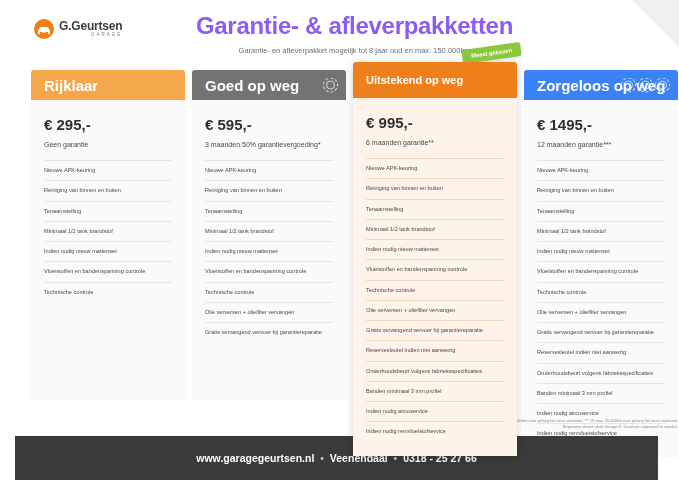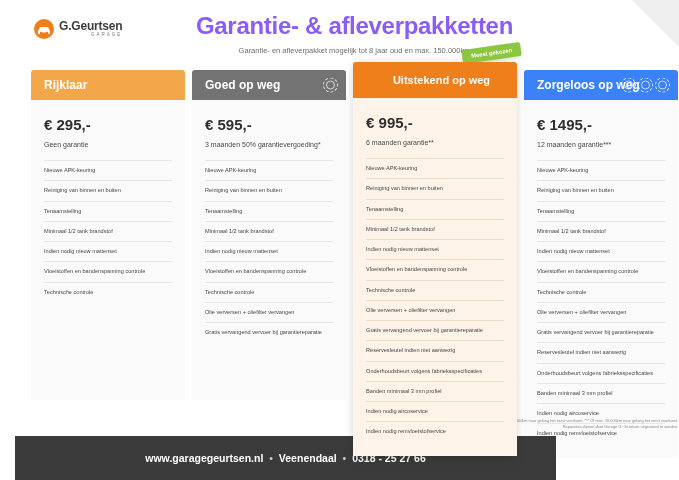--- a/index.html
+++ b/index.html
@@ -94,21 +94,21 @@
   }
   .card:last-child { margin-right: 0; }
 
   .card-head {
     height: 30px;
     border-radius: 3px 3px 0 0;
     display: flex;
     align-items: center;
     padding-left: 13px;
     color: #ffffff;
-    font-size: 12px;
+    font-size: 15px;
     font-weight: bold;
     position: relative;
   }
   .card-body {
     background: #fafafa;
     padding: 16px 13px 14px 13px;
     min-height: 300px;
   }
   .card.featured {
     width: 165px;
@@ -194,21 +194,21 @@
     text-align: right;
     font-size: 3.9px;
     color: #8a8a8a;
     line-height: 1.5;
   }
 
   
   .footer {
     position: absolute;
     left: 0; bottom: 0;
-    width: 541px; height: 44px;
+    width: 643px; height: 44px;
     background: #3b3b3b;
     display: flex;
     align-items: center;
     justify-content: center;
   }
   .footer-text {
     color: #ffffff;
     font-size: 10.5px;
     font-weight: bold;
   }
@@ -285,21 +285,21 @@
           <li>Vloeistoffen en bandenspanning controle</li>
           <li>Technische controle</li>
           <li>Olie verversen + oliefilter vervangen</li>
           <li>Gratis vervangend vervoer bij garantiereparatie</li>
         </ul>
       </div>
     </div>
 
     <div class="card featured">
       <div class="ribbon">Meest gekozen</div>
-      <div class="card-head" style="background:#ef7f1a;justify-content:center;">
+      <div class="card-head" style="background:#ef7f1a;">
         <span>Uitstekend op weg</span>
       </div>
       <div class="card-body">
         <div class="price">€ 995,-</div>
         <div class="guarantee">6 maanden garantie**</div>
         <ul class="feat-list">
           <li>Nieuwe APK-keuring</li>
           <li>Reiniging van binnen en buiten</li>
           <li>Tenaamstelling</li>
           <li>Minimaal 1/2 tank brandstof</li>

